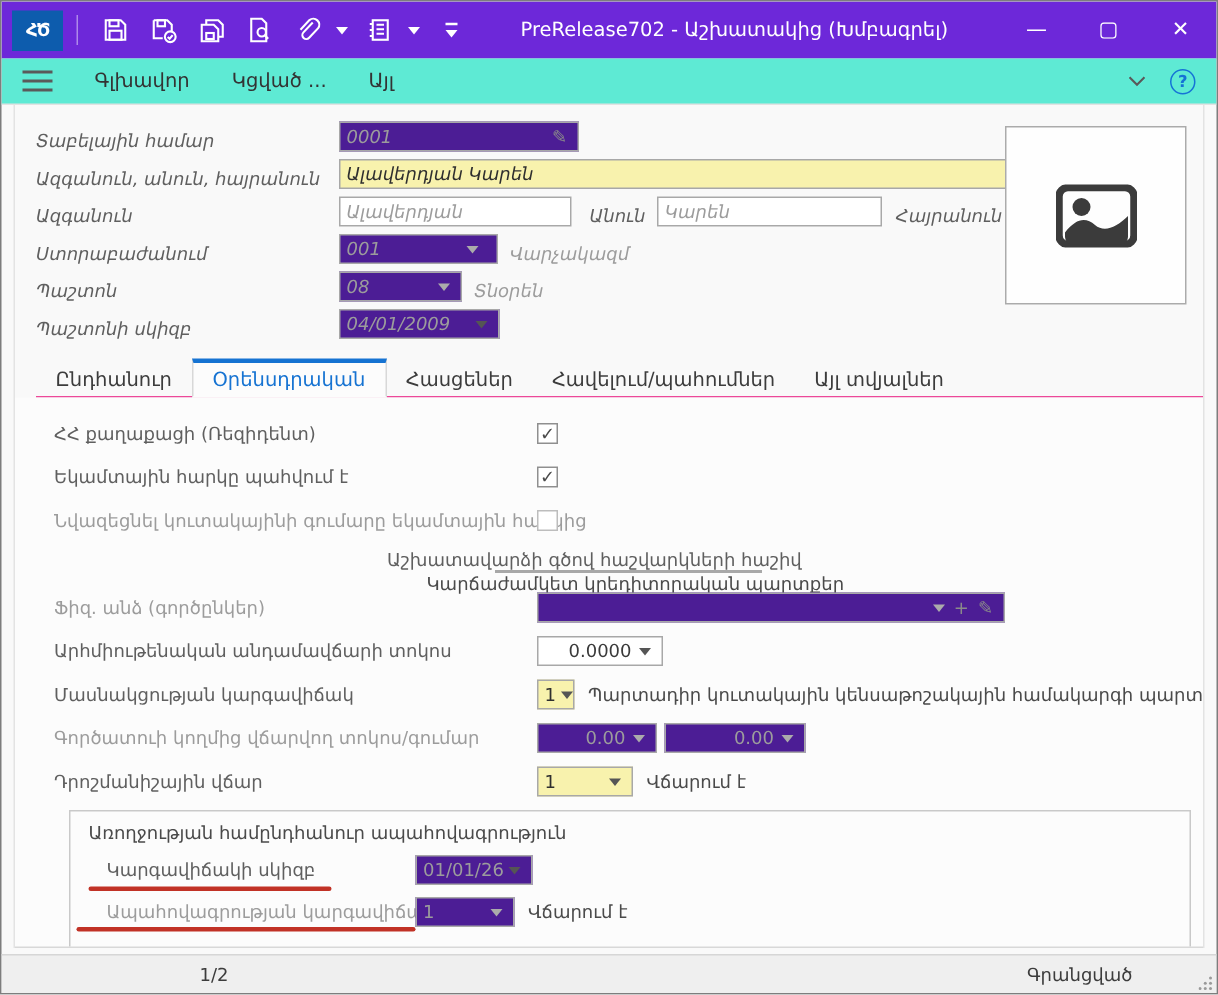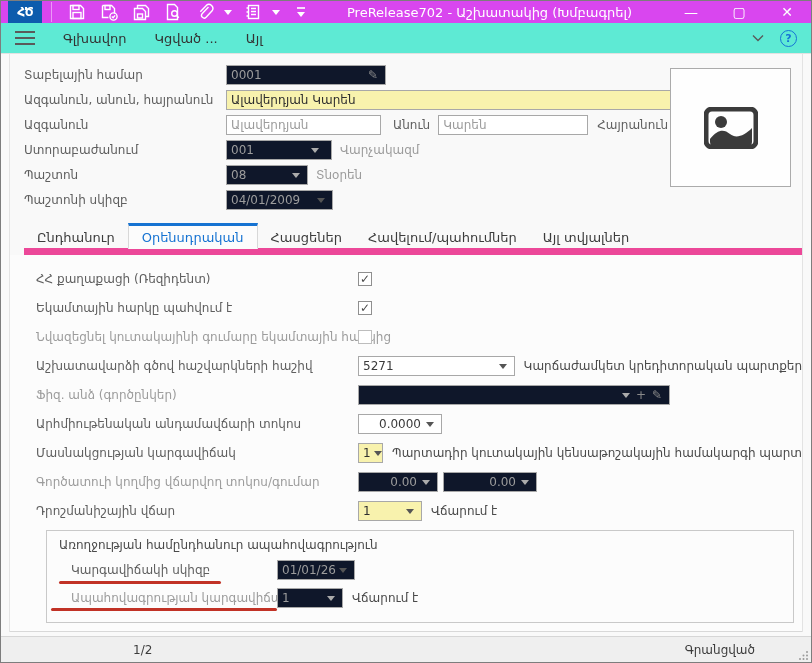--- a/index.html
+++ b/index.html
@@ -2,21 +2,21 @@
 <html><head>
 <meta charset="utf-8">
 <style>
   * { margin:0; padding:0; box-sizing:border-box; }
   html,body { background:#d6d6d6; }
   body { font-family:"DejaVu Sans", sans-serif; }
   .window { width:812px; height:663px; background:#F9F9F9; border:1px solid #7d7d7d;
             display:flex; flex-direction:column; overflow:hidden; position:relative; }
 
   
-  .titlebar { height:22px; background:#d946ef; display:flex; align-items:center; flex:0 0 auto; color:#fff; }
+  .titlebar { height:38px; background:#6d28d9; display:flex; align-items:center; flex:0 0 auto; color:#fff; }
   .logo { width:34px; height:27px; background:#0D5CAD; margin-left:7px; display:flex; align-items:center;
           justify-content:center; font-size:12px; font-weight:bold; color:#fff; letter-spacing:-1px; }
   .tb-sep { width:1px; height:20px; background:rgba(255,255,255,.45); margin:0 9px; }
   .tb-btn { width:26px; height:26px; display:flex; align-items:center; justify-content:center; margin:0 3px; }
   .tb-btn svg { display:block; }
   .tri-w { width:0; height:0; border-left:4px solid transparent; border-right:4px solid transparent;
            border-top:5px solid #fff; }
   .tb-drop { width:14px; display:flex; justify-content:center; margin-right:2px; }
   .tb-title { font-size:13px; margin-left:30px; white-space:nowrap; }
   .win-ctrls { margin-left:auto; display:flex; height:33px; }
@@ -30,41 +30,41 @@
   .menu-right { margin-left:auto; display:flex; align-items:center; gap:16px; margin-right:14px; }
   .chev svg { display:block; }
   .help { width:17px; height:17px; border:1.5px solid #1573D6; border-radius:50%; color:#1573D6;
           font-size:11px; font-weight:bold; display:flex; align-items:center; justify-content:center; }
 
   
   .panel { flex:1 1 auto; margin:0 8px; border-left:1px solid #E3E3E3; border-right:1px solid #E3E3E3;
            background:#F9F9F9; display:flex; flex-direction:column; position:relative; overflow:hidden; }
 
   .hdr { padding:11px 0 2px 14px; position:relative; }
-  .row { display:flex; align-items:center; height:20px; margin-bottom:5px; white-space:nowrap; }
+  .row { display:flex; align-items:flex-end; height:20px; margin-bottom:5px; white-space:nowrap;font-style:italic; }
   .lbl { color:#5F5F5F; font-size:12px; }
   .lbl-col { width:202px; flex:0 0 auto; }
   .dim { color:#9C9C9C; }
   .fld { height:20px; border:1px solid #A8A8A8; background:#fff; font-size:12px; color:#3a3a3a;
          display:flex; align-items:center; padding:0 4px; overflow:hidden; }
-  .fld.dis { background:#0f172a; color:#9C9C9C; }
+  .fld.dis { background:#4c1d95; color:#9C9C9C; }
   .fld.yellow { background:#F8F2AD; color:#2f2f2f; }
   .sp { flex:1 1 auto; }
   .tri { width:0; height:0; border-left:4px solid transparent; border-right:4px solid transparent;
          border-top:5px solid #555; flex:0 0 auto; margin:0 3px; }
   .tri.lt { border-top-color:#ABABAB; }
   .mini { color:#8a8a8a; font-size:12px; margin:0 3px; flex:0 0 auto; }
   .num { justify-content:flex-end;padding-left:12px; }
   .num .val { margin-right:2px; }
 
   .photo { position:absolute; top:14px; right:11px; width:121px; height:119px; background:#FEFEFE;
            border:1px solid #ABABAB; display:flex; align-items:center; justify-content:center; }
 
   
-  .tabs { display:flex; margin:6px 0 0 14px; border-bottom:7px solid #ec4899; padding-right:14px; flex:0 0 auto; }
+  .tabs { display:flex; margin:6px 0 0 14px; border-bottom:1px solid #ec4899; padding-right:14px; flex:0 0 auto; }
   .tab { font-size:13px; color:#3c3c3c; padding:4px 13px 3px; border-top:3px solid transparent; }
   .tab.active { background:#FCFCFC; border:1px solid #D8D8D8; border-top:3px solid #1673D2;
                 border-bottom:1px solid #FCFCFC; margin-bottom:-1px; color:#1673D2; }
 
   .content { flex:1 1 auto; background:#FCFCFC; border-bottom:1px solid #D8D8D8; margin:0; padding:14px 0 0 26px;
              overflow:hidden; }
   .lbl-col2 { width:322px; flex:0 0 auto; }
   .crow { display:flex; align-items:center; height:20px; margin-bottom:9px; white-space:nowrap; }
   .chk { width:14px; height:14px; border:1px solid #8F8F8F; background:#fff; font-size:12px; line-height:12px;
          color:#4a4a4a; display:flex; align-items:center; justify-content:center; flex:0 0 auto; }
@@ -257,21 +257,21 @@
         <span class="chk">✓</span>
       </div>
       <div class="crow">
         <span class="lbl lbl-col2">Եկամտային հարկը պահվում է</span>
         <span class="chk">✓</span>
       </div>
       <div class="crow">
         <span class="lbl lbl-col2 dim">Նվազեցնել կուտակայինի գումարը եկամտային հարկից</span>
         <span class="chk dis"></span>
       </div>
-      <div class="crow" style="margin-top:3px;">
+      <div class="crow" style="margin-top:3px;flex-direction:column;">
         <span class="lbl lbl-col2">Աշխատավարձի գծով հաշվարկների հաշիվ</span>
         <div class="fld" style="width:178px;">
           <span>5271</span>
             <span class="sp"></span>
           <span class="tri"></span>
         </div>
         <span class="note">Կարճաժամկետ կրեդիտորական պարտքեր</span>
       </div>
       <div class="crow">
         <span class="lbl lbl-col2 dim">Ֆիզ. անձ (գործընկեր)</span>

